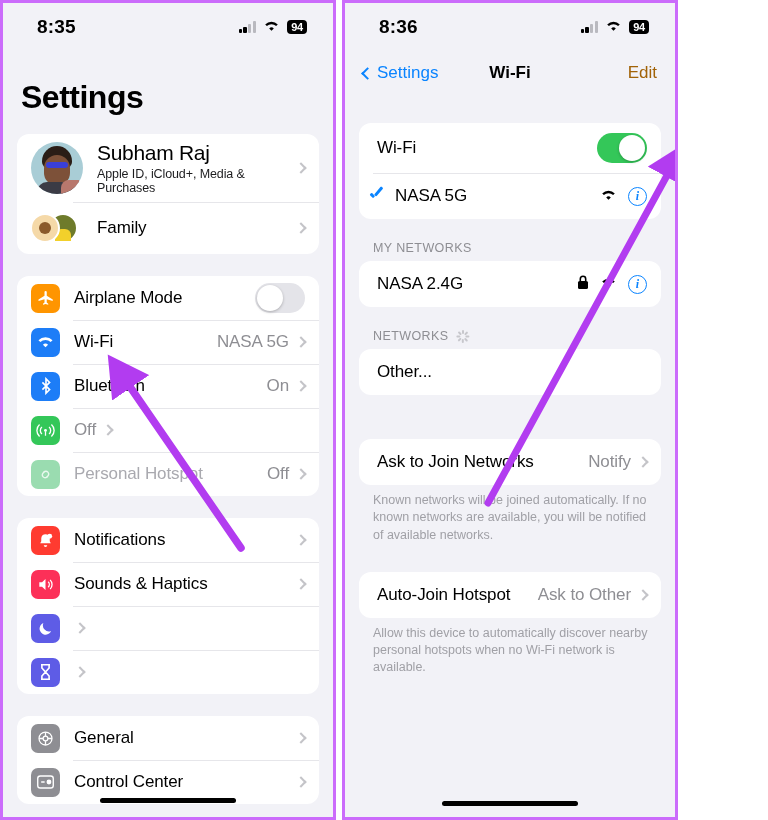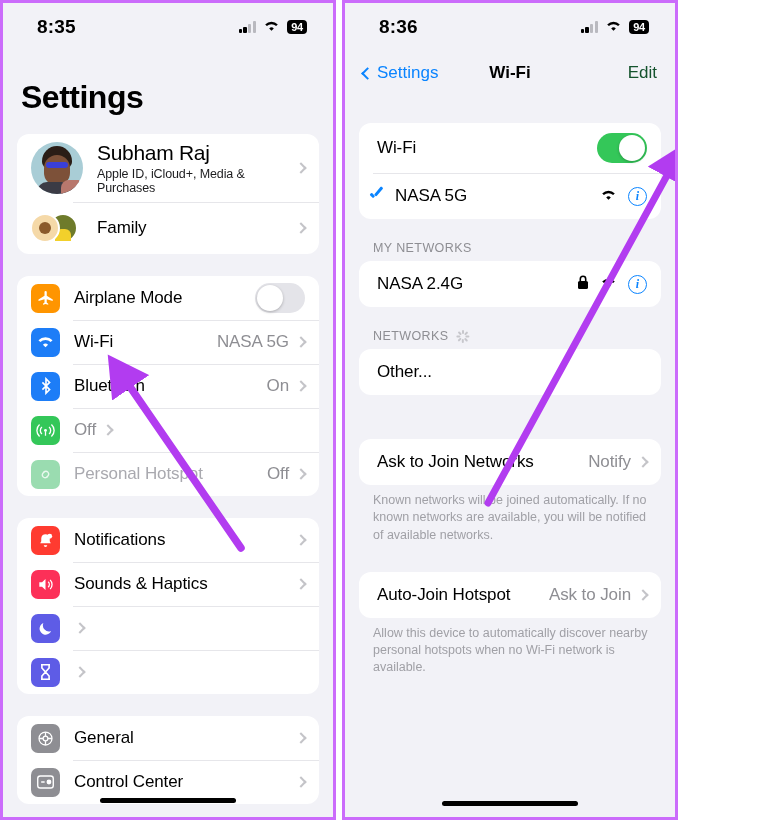--- a/index.html
+++ b/index.html
@@ -51,21 +51,21 @@
   }
   .nav-back { display:flex; align-items:center; gap:3px; color:#0a84ff; font-size:17px; cursor:pointer; }
   .chev-left {
     width:9px; height:9px; border-left:2.4px solid #0a84ff; border-bottom:2.4px solid #0a84ff;
     transform:rotate(45deg); display:inline-block; margin-right:2px;
   }
   .nav-title {
     position:absolute; left:0; right:0; text-align:center;
     font-size:17px; font-weight:700; color:#000; pointer-events:none;
   }
-  .nav-edit { margin-left:auto; color:#14532d; font-size:17px; cursor:pointer; }
+  .nav-edit { margin-left:auto; color:#a16207; font-size:17px; cursor:pointer; }
 
   
   .group {
     background:#fff; margin:0 14px; border-radius:12px; overflow:hidden;
   }
   .gap-l { height:22px; }
 
   .row {
     display:flex; align-items:center; min-height:44px;
     padding:0 14px 0 14px; position:relative;
@@ -456,21 +456,21 @@
         <div class="chev"></div>
       </div>
     </div>
     <div class="sec-foot">Known networks will be joined automatically. If no known networks are available, you will be notified of available networks.</div>
 
     <div style="height:28px"></div>
 
     <div class="group">
       <div class="row noicon" style="min-height:46px">
         <div class="label">Auto-Join Hotspot</div>
-        <div class="value">Ask to Join</div>
+        <div class="value">Ask to Other</div>
         <div class="chev"></div>
       </div>
     </div>
     <div class="sec-foot">Allow this device to automatically discover nearby personal hotspots when no Wi-Fi network is available.</div>
 
     <div class="home-ind"></div>
 
     <svg class="arrow-svg" viewBox="0 0 381 820">
       <defs>
         <marker id="ah-r" markerWidth="6" markerHeight="6" refX="1.1" refY="3" orient="auto">

